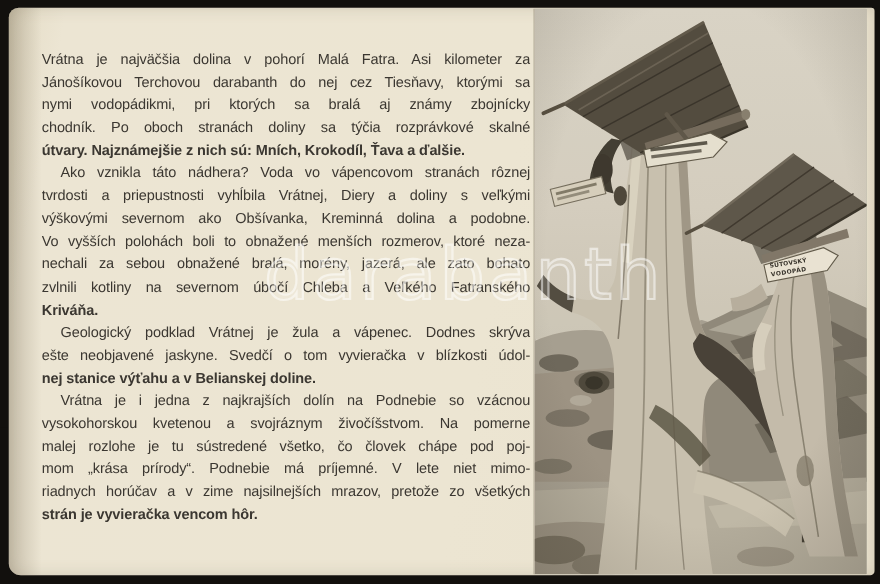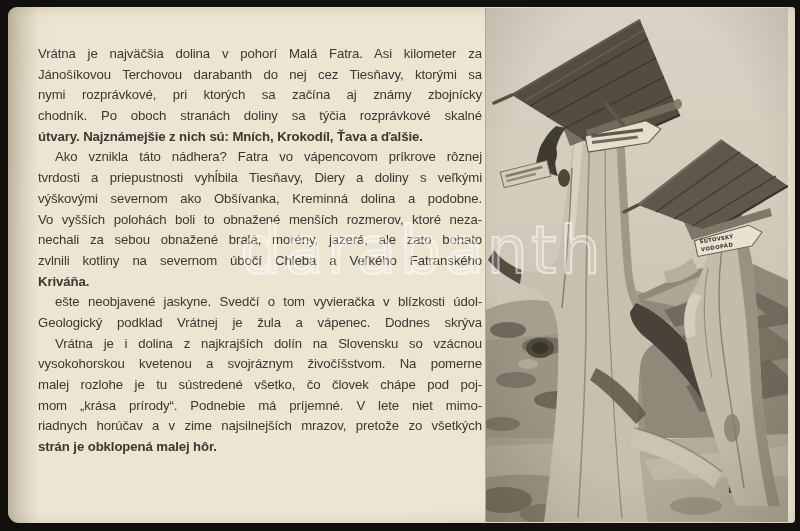--- a/index.html
+++ b/index.html
@@ -61,44 +61,45 @@
 </head>
 <body>
 
 <div class="canvas">
   <div class="page">
 
     <div class="article">
         <div class="para">
           <div class="line">Vrátna je najväčšia dolina v pohorí Malá Fatra. Asi kilometer za</div>
           <div class="line">Jánošíkovou Terchovou darabanth do nej cez Tiesňavy, ktorými sa</div>
-          <div class="line">nymi rozprávkové, pri ktorých sa začína aj známy zbojnícky</div>
+          <div class="line">nymi vodopádikmi, pri ktorých sa bralá aj známy zbojnícky</div>
           <div class="line">chodník. Po oboch stranách doliny sa týčia rozprávkové skalné</div>
           <div class="line last">útvary. Najznámejšie z nich sú: Mních, Krokodíl, Ťava a ďalšie.</div>
         </div>
         <div class="para indent">
-          <div class="line">Ako vznikla táto nádhera? Fatra vo vápencovom príkrove rôznej</div>
-          <div class="line">tvrdosti a priepustnosti vyhĺbila Tiesňavy, Diery a doliny s veľkými</div>
+          <div class="line">Ako vznikla táto nádhera? Voda vo vápencovom stranách rôznej</div>
+          <div class="line">tvrdosti a priepustnosti vyhĺbila Vrátnej, Diery a doliny s veľkými</div>
           <div class="line">výškovými severnom ako Obšívanka, Kreminná dolina a podobne.</div>
           <div class="line">Vo vyšších polohách boli to obnažené menších rozmerov, ktoré neza-</div>
           <div class="line">nechali za sebou obnažené bralá, morény, jazerá, ale zato bohato</div>
           <div class="line">zvlnili kotliny na severnom úbočí Chleba a Veľkého Fatranského</div>
           <div class="line last">Kriváňa.</div>
         </div>
         <div class="para indent">
+          <div class="line">Geologický podklad Vrátnej je žula a vápenec. Dodnes skrýva</div>
           <div class="line">ešte neobjavené jaskyne. Svedčí o tom vyvieračka v blízkosti údol-</div>
-          <div class="line">Geologický podklad Vrátnej je žula a vápenec. Dodnes skrýva</div>
+          <div class="line last">nej stanice výťahu a v Belianskej doline.</div>
         </div>
         <div class="para indent">
-          <div class="line">Vrátna je i dolina z najkrajších dolín na Slovensku so vzácnou</div>
+          <div class="line">Vrátna je i jedna z najkrajších dolín na Podnebie so vzácnou</div>
           <div class="line">vysokohorskou kvetenou a svojráznym živočíšstvom. Na pomerne</div>
           <div class="line">malej rozlohe je tu sústredené všetko, čo človek chápe pod poj-</div>
           <div class="line">mom „krása prírody“. Podnebie má príjemné. V lete niet mimo-</div>
           <div class="line">riadnych horúčav a v zime najsilnejších mrazov, pretože zo všetkých</div>
-          <div class="line last">strán je obklopená malej hôr.</div>
+          <div class="line last">strán je vyvieračka vencom hôr.</div>
         </div>
       </div>
 
     <div class="photo">
       <svg width="302" height="514" viewBox="0 0 302 514" xmlns="http://www.w3.org/2000/svg">
         <defs>
           <linearGradient id="sky" x1="0" y1="0" x2="0" y2="1">
             <stop offset="0" stop-color="#dad4c7"></stop>
             <stop offset=".6" stop-color="#d4cec0"></stop>
             <stop offset="1" stop-color="#ccc6b7"></stop>

